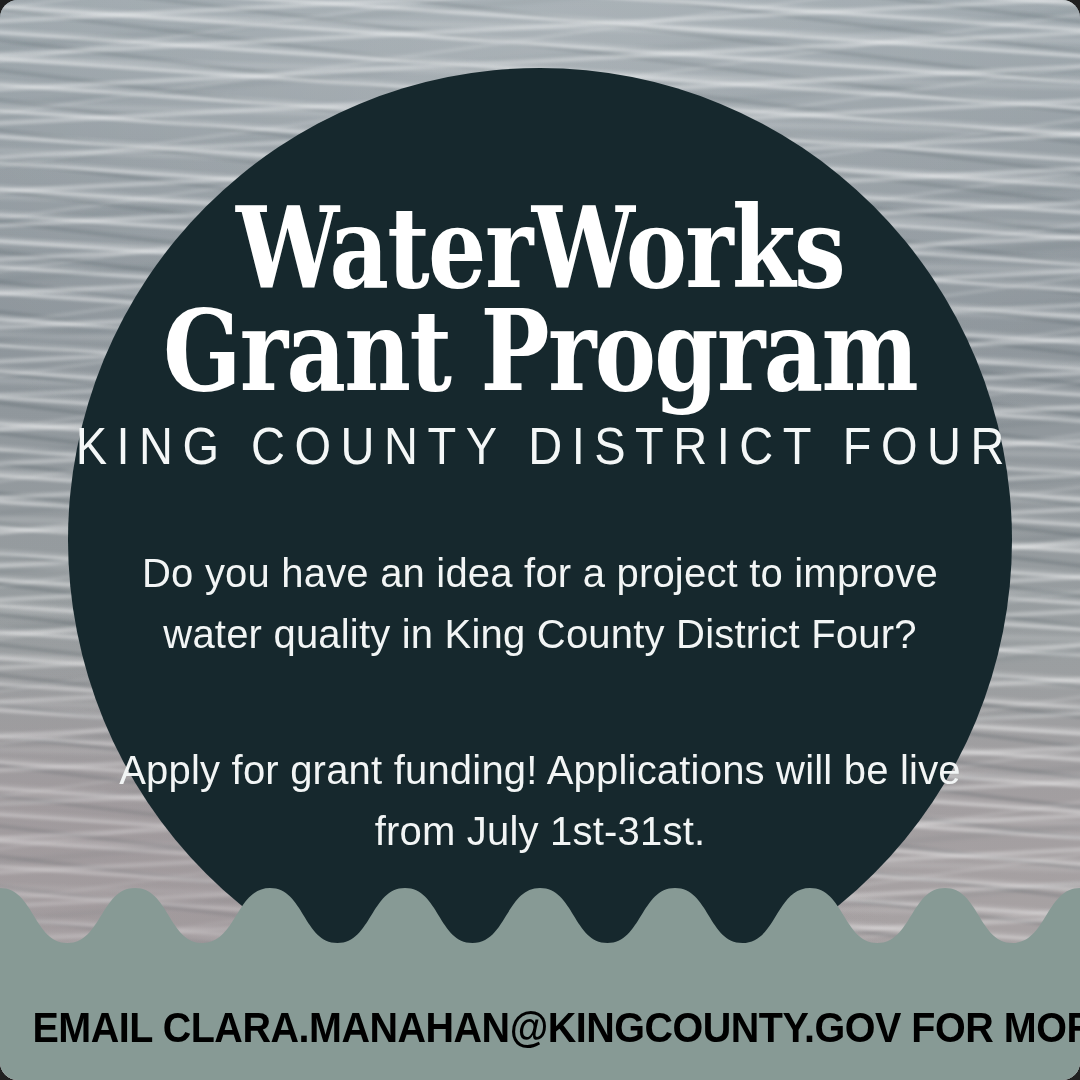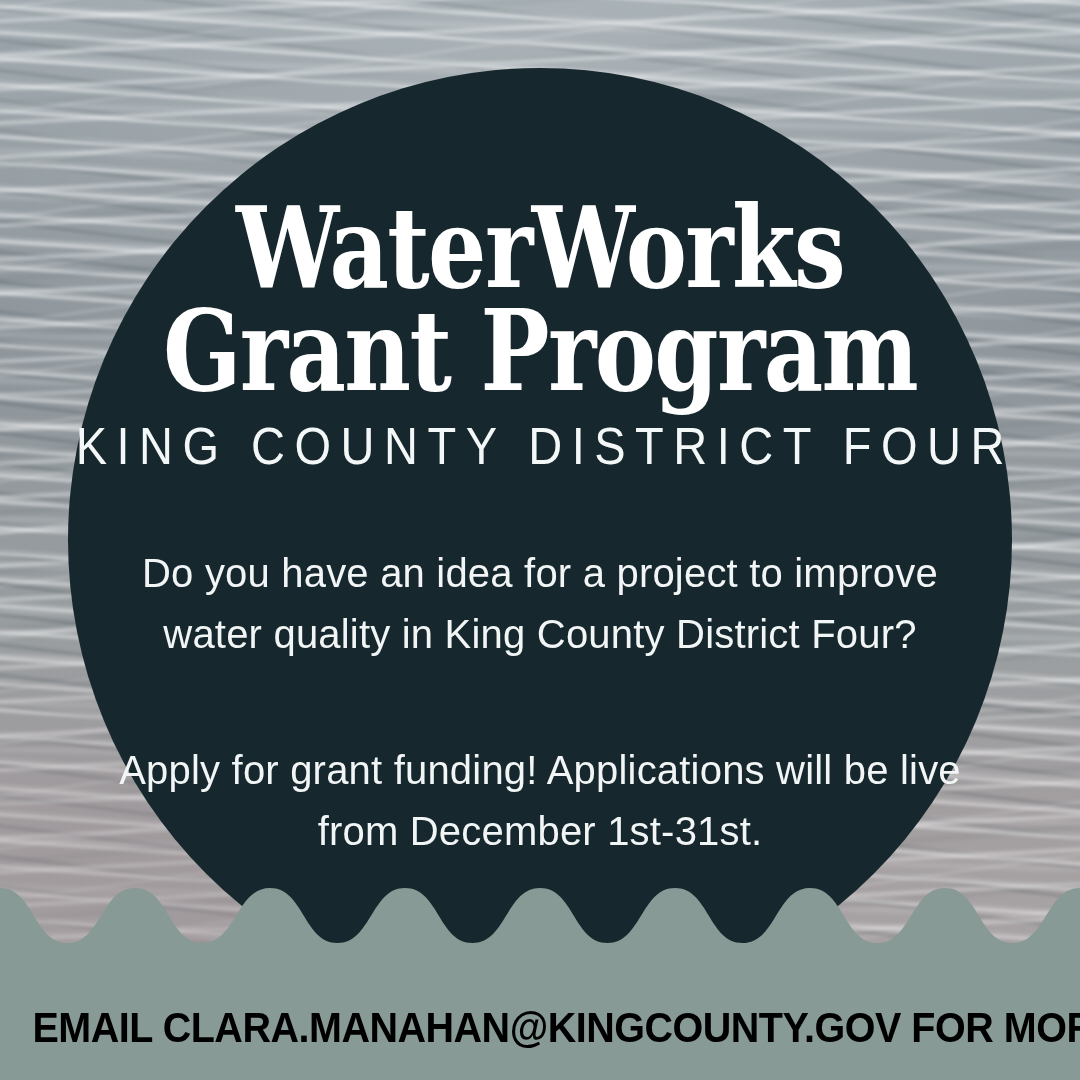--- a/index.html
+++ b/index.html
@@ -11,20 +11,21 @@
   body {
     font-family: "Liberation Sans", sans-serif;
   }
 
   #poster {
     position: relative;
     width: 1080px;
     height: 1080px;
     overflow: hidden;
     background: #8b9399;
+    border-radius: 18px;
   }
 
   
   .water-base {
     position: absolute;
     inset: 0;
     background:
       linear-gradient(180deg,
         #96a0a6 0%,
         #8e979d 14%,
@@ -209,21 +210,21 @@
     <div class="title">
       <span class="title-line">WaterWorks</span>
       <span class="title-line">Grant Program</span>
     </div>
 
     <div class="subtitle">KING COUNTY DISTRICT FOUR</div>
 
     <div class="body-text">
       <p>Do you have an idea for a project to improve water quality in King County District Four?</p>
       <div class="body-gap"></div>
-      <p>Apply for grant funding! Applications will be live from December 1st-31st.</p>
+      <p>Apply for grant funding! Applications will be live from July 1st-31st.</p>
     </div>
 
   </div>
 
   <div class="wave-band">
     <svg viewBox="0 0 1080 220" preserveAspectRatio="none">
       <path fill="#879a95" d="M0,28
            C 33.75,28 33.75,83 67.5,83
            C 101.25,83 101.25,28 135,28
            C 168.75,28 168.75,83 202.5,83

